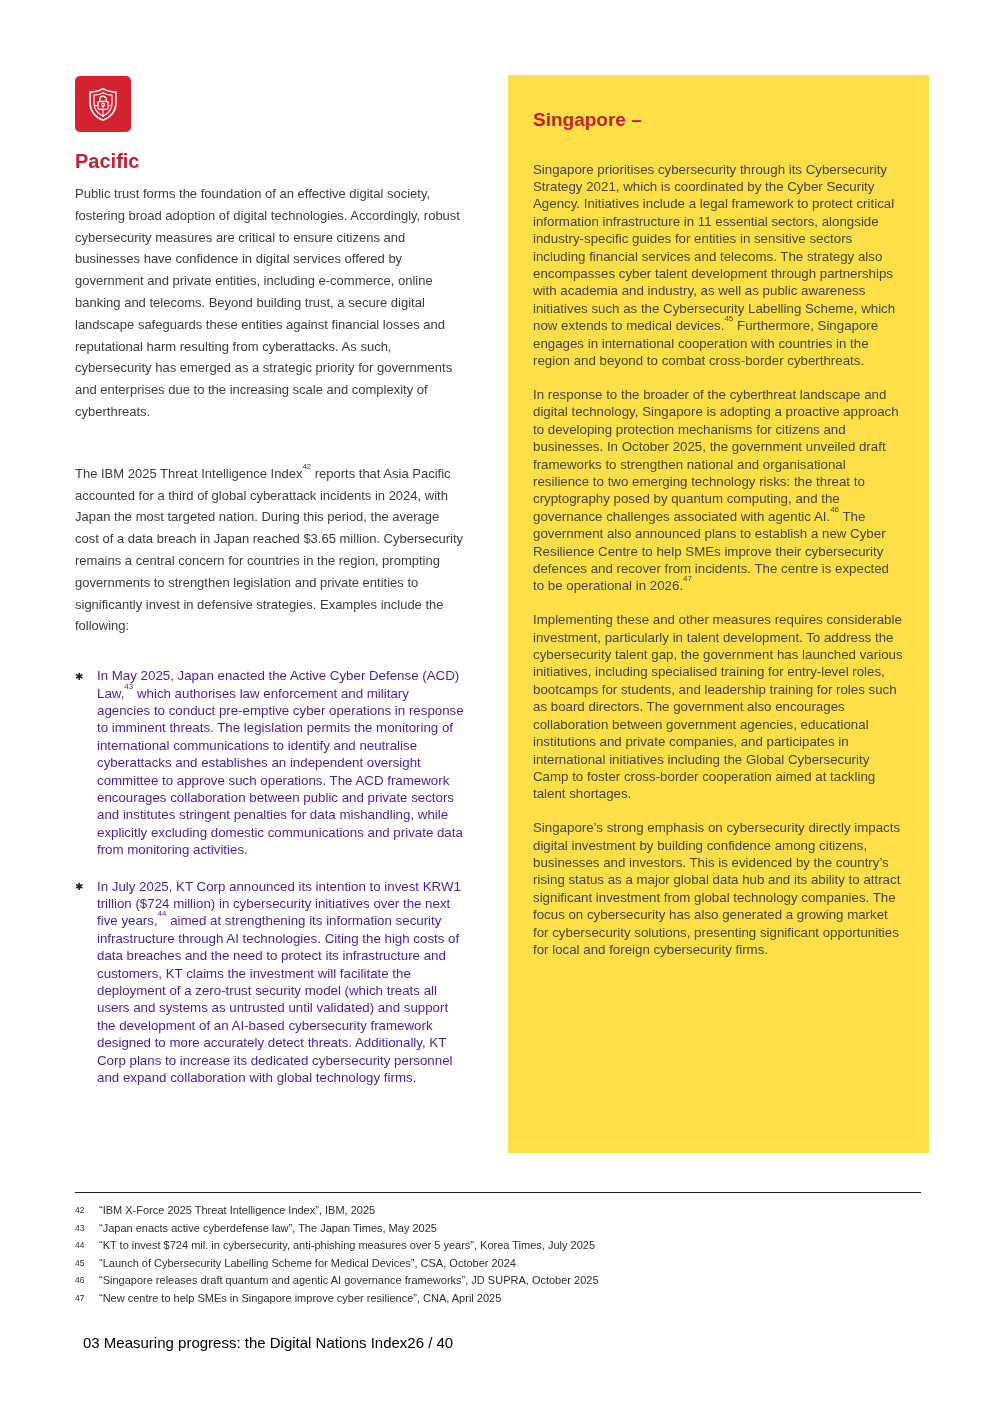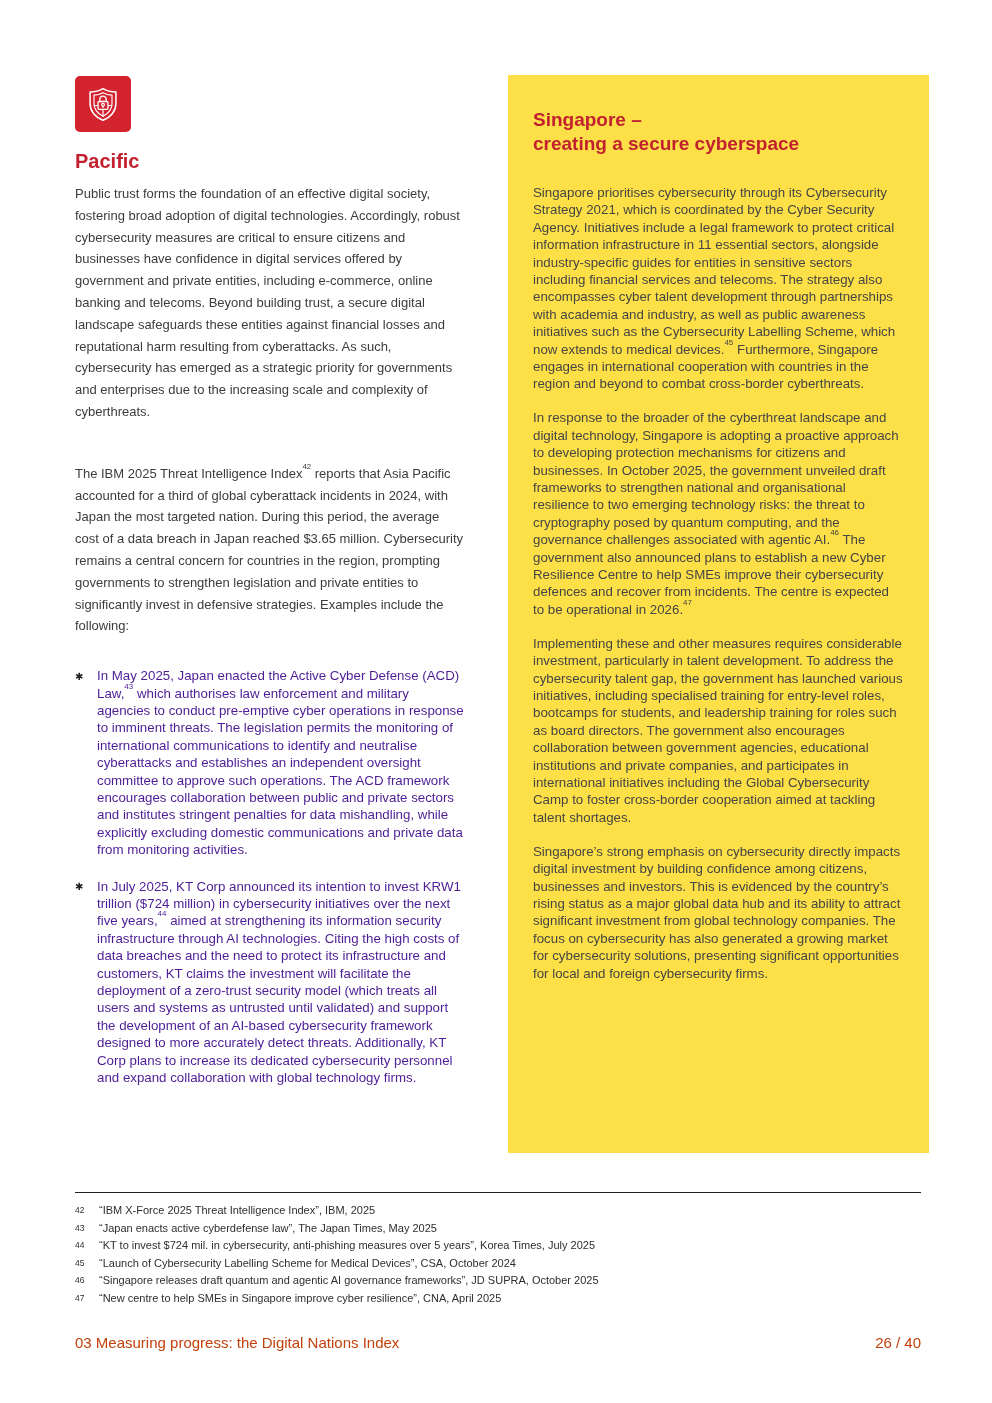--- a/index.html
+++ b/index.html
@@ -57,23 +57,23 @@
   .fn-divider {
     position: absolute; left: 75px; top: 1192px; width: 846px;
     border-top: 1.7px solid #222222;
   }
   .footnotes { position: absolute; left: 75px; top: 1204px; width: 846px; }
   .fn-row { display: flex; margin-bottom: 4.6px; }
   .fn-num { flex: none; width: 24px; font-size: 8.5px; color: #2E2E2E; padding-top: 1px; }
   .fn-text { font-size: 11px; line-height: 13px; color: #2E2E2E; }
   
   .footer {
-    position: absolute; left: 75px; top: 1334px; width: 846px;
-    display: flex; justify-content: space-between;
-    font-size: 15px; color: #c2410c;
+    position: absolute; left: 83px; top: 1334px; width: 846px;
+    display: flex; 
+    font-size: 15px; color: #000000;
   }
 </style>
 </head>
 <body>
 
 <div class="page">
 
   <div class="left-col">
     <div class="icon-box">
       <svg width="40" height="40" viewBox="0 0 48 48" fill="none" stroke="#ffffff" stroke-width="1.8" stroke-linecap="round" stroke-linejoin="round">
@@ -103,21 +103,20 @@
       <div class="bullet-item">
         <span class="bullet-marker">✱</span>
         <span class="bullet-text"><span>In July 2025, KT Corp announced its intention to invest KRW1 trillion ($724 million) in cybersecurity initiatives over the next five years,</span><sup class="fn-ref">44</sup><span> aimed at strengthening its information security infrastructure through AI technologies. Citing the high costs of data breaches and the need to protect its infrastructure and customers, KT claims the investment will facilitate the deployment of a zero-trust security model (which treats all users and systems as untrusted until validated) and support the development of an AI-based cybersecurity framework designed to more accurately detect threats. Additionally, KT Corp plans to increase its dedicated cybersecurity personnel and expand collaboration with global technology firms.</span></span>
       </div>
     </div>
   </div>
 
   <div class="panel">
     <div class="panel-heading">
       <span>Singapore –</span><br>
-      <span>creating a secure cyberspace</span>
     </div>
 
     <p class="panel-p"><span>Singapore prioritises cybersecurity through its Cybersecurity Strategy 2021, which is coordinated by the Cyber Security Agency. Initiatives include a legal framework to protect critical information infrastructure in 11 essential sectors, alongside industry-specific guides for entities in sensitive sectors including financial services and telecoms. The strategy also encompasses cyber talent development through partnerships with academia and industry, as well as public awareness initiatives such as the Cybersecurity Labelling Scheme, which now extends to medical devices.</span><sup class="fn-ref">45</sup><span> Furthermore, Singapore engages in international cooperation with countries in the region and beyond to combat cross-border cyberthreats.</span></p>
 
     <p class="panel-p"><span>In response to the broader of the cyberthreat landscape and digital technology, Singapore is adopting a proactive approach to developing protection mechanisms for citizens and businesses. In October 2025, the government unveiled draft frameworks to strengthen national and organisational resilience to two emerging technology risks: the threat to cryptography posed by quantum computing, and the governance challenges associated with agentic AI.</span><sup class="fn-ref">46</sup><span> The government also announced plans to establish a new Cyber Resilience Centre to help SMEs improve their cybersecurity defences and recover from incidents. The centre is expected to be operational in 2026.</span><sup class="fn-ref">47</sup></p>
 
     <p class="panel-p">Implementing these and other measures requires considerable investment, particularly in talent development. To address the cybersecurity talent gap, the government has launched various initiatives, including specialised training for entry-level roles, bootcamps for students, and leadership training for roles such as board directors. The government also encourages collaboration between government agencies, educational institutions and private companies, and participates in international initiatives including the Global Cybersecurity Camp to foster cross-border cooperation aimed at tackling talent shortages.</p>
 
     <p class="panel-p">Singapore’s strong emphasis on cybersecurity directly impacts digital investment by building confidence among citizens, businesses and investors. This is evidenced by the country’s rising status as a major global data hub and its ability to attract significant investment from global technology companies. The focus on cybersecurity has also generated a growing market for cybersecurity solutions, presenting significant opportunities for local and foreign cybersecurity firms.</p>
   </div>

